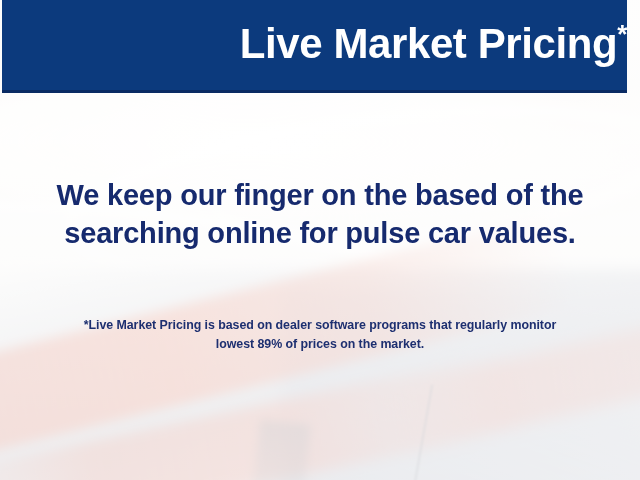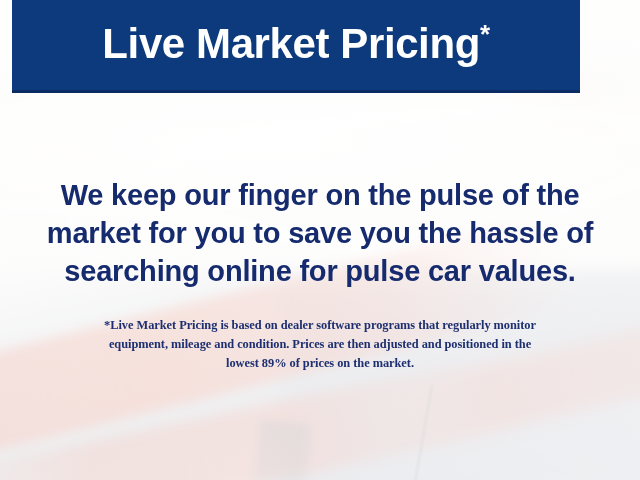--- a/index.html
+++ b/index.html
@@ -217,30 +217,30 @@
     background: linear-gradient(180deg,
         rgba(255,255,255,0.86) 0%,
         rgba(255,255,255,0.80) 38%,
         rgba(255,255,255,0.74) 62%,
         rgba(255,255,255,0.72) 100%);
   }
 
   
   .title-band {
     position: absolute;
-    left: 12px;
+    left: 2px;
     top: 0;
-    width: 568px;
+    width: 625px;
     height: 93px;
     background: #0c3a7d;
     border-bottom: 3px solid #0a2b63;
     box-sizing: border-box;
     display: flex;
     align-items: center;
-    justify-content: center;
+    justify-content: flex-end;
   }
 
   .title-text {
     color: #ffffff;
     font-size: 42px;
     font-weight: bold;
     letter-spacing: -0.4px;
     line-height: 1;
     white-space: nowrap;
     margin: 0;
@@ -282,21 +282,20 @@
     color: #1d2f70;
     font-size: 12.4px;
     font-weight: bold;
     line-height: 19px;
     letter-spacing: -0.05px;
   }
 
   .disclaimer-line {
     display: block;
     white-space: nowrap;
-    font-family: Liberation Serif, serif;
   }
 </style>
 </head>
 <body>
 
 <div class="banner">
 
   <div class="bg-photo">
     <div class="bg-layer">
       <div class="bg-warm-left"></div>
@@ -314,24 +313,22 @@
       <div class="bg-antenna"></div>
     </div>
     <div class="bg-wash"></div>
   </div>
 
   <div class="title-band">
     <h1 class="title-text"><span>Live Market Pricing</span><span class="title-star">*</span></h1>
   </div>
 
   <div class="headline">
-    <span class="headline-line">We keep our finger on the pulse of the</span>
-    <span class="headline-line">market for you to save you the hassle of</span>
+    <span class="headline-line">We keep our finger on the based of the</span>
     <span class="headline-line">searching online for pulse car values.</span>
   </div>
 
   <div class="disclaimer">
     <span class="disclaimer-line">*Live Market Pricing is based on dealer software programs that regularly monitor</span>
-    <span class="disclaimer-line">equipment, mileage and condition. Prices are then adjusted and positioned in the</span>
     <span class="disclaimer-line">lowest 89% of prices on the market.</span>
   </div>
 
 </div>
 
 </body></html>

